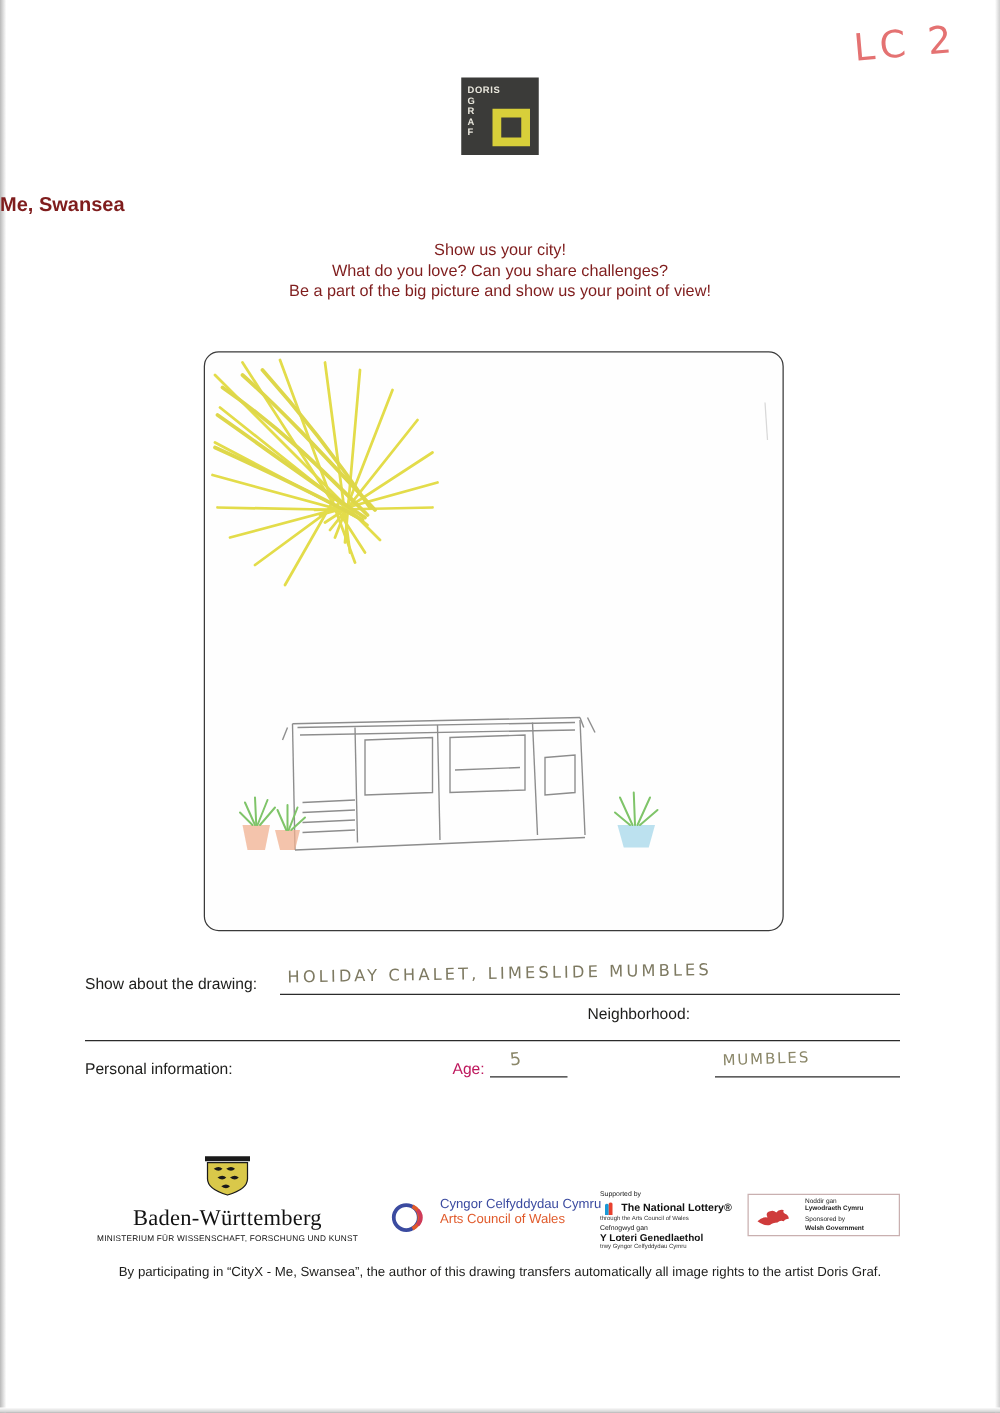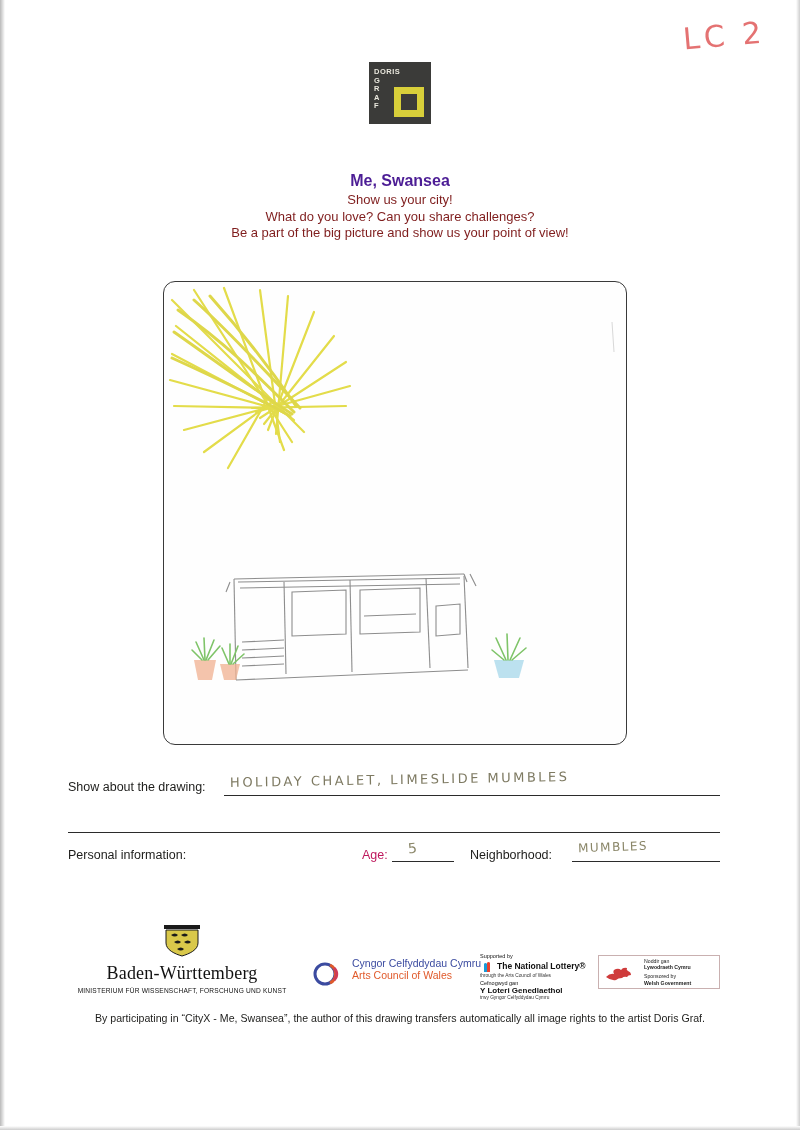--- a/index.html
+++ b/index.html
@@ -100,26 +100,25 @@
     position: absolute;
     top: 134px;
     width: 100%;
     text-align: right;
     font-size: 17px;
     color: #1d1d1b;
     padding-left: 44px;
   }
   .title-sub {
     position: absolute;
-    top: 172px;
+    top: 156px;
     width: 100%;
-    text-align: center;
     font-size: 16px;
     font-weight: bold;
-    color: #4c1d95;
+    color: #7f1d1d;
   }
   .prompt {
     position: absolute;
     top: 192px;
     width: 100%;
     text-align: center;
     font-size: 13px;
     line-height: 16.5px;
     color: #7f1d1d;
   }
@@ -200,21 +199,21 @@
     left: 408px;
     top: 840px;
     font-family: "DejaVu Sans", sans-serif;
     font-size: 14px;
     color: #8a8668;
     transform: rotate(-6deg);
   }
   .neigh-label {
     position: absolute;
     left: 470px;
-    top: 848px;
+    top: 804px;
     font-size: 12.5px;
     color: #1d1d1b;
   }
   .neigh-line {
     position: absolute;
     left: 572px;
     top: 861px;
     width: 148px;
     border-bottom: 1px solid #2b2b2b;
   }

